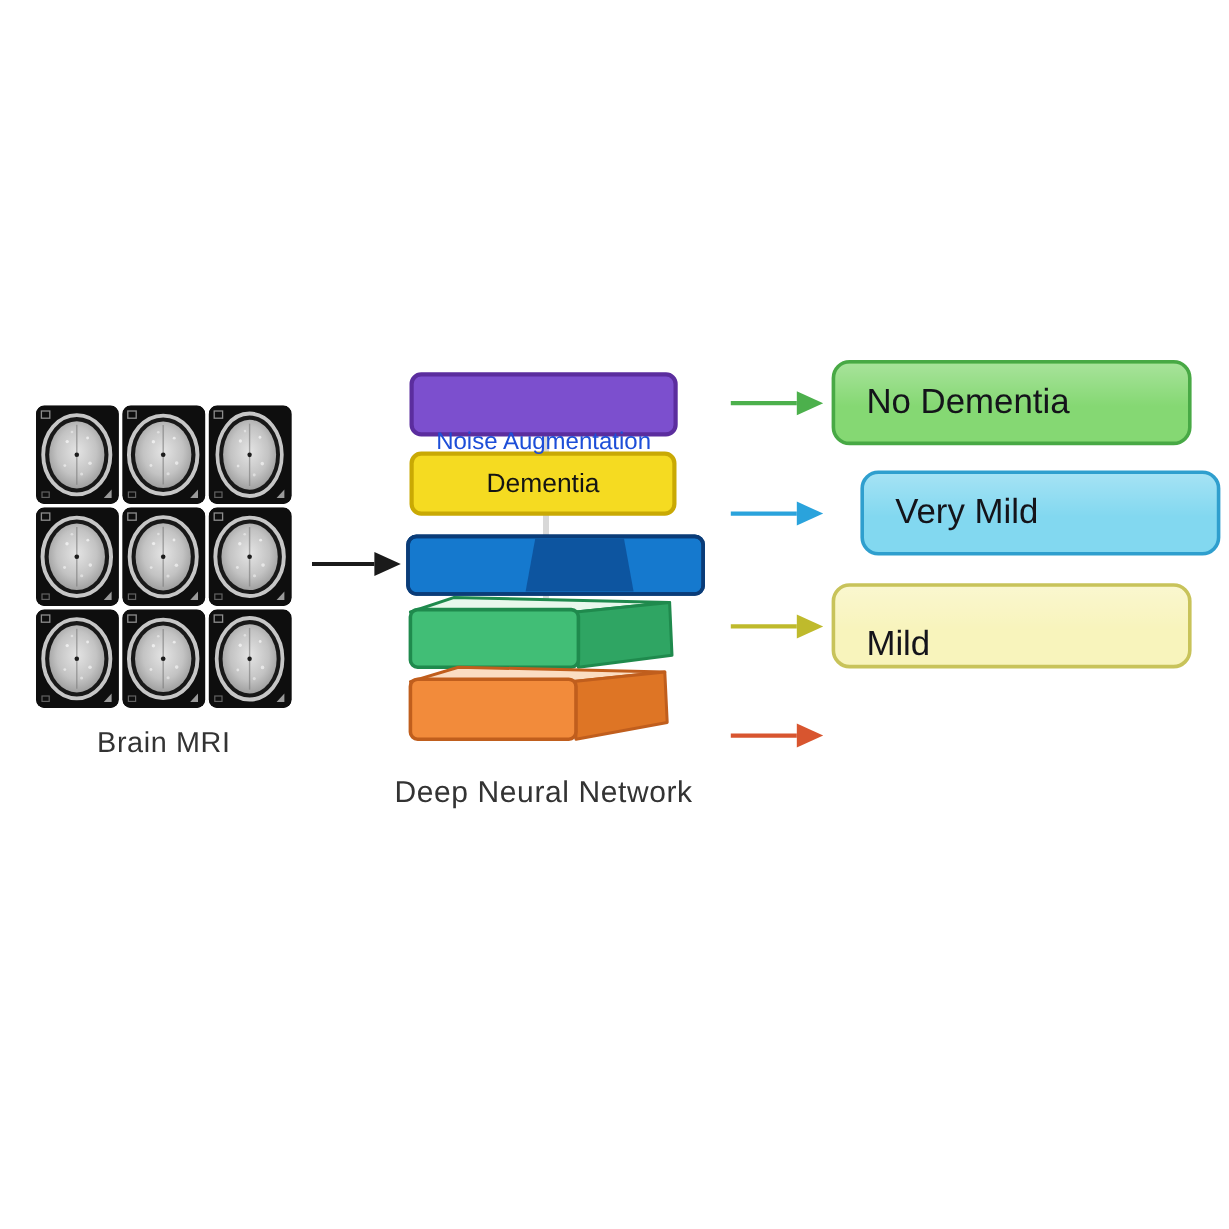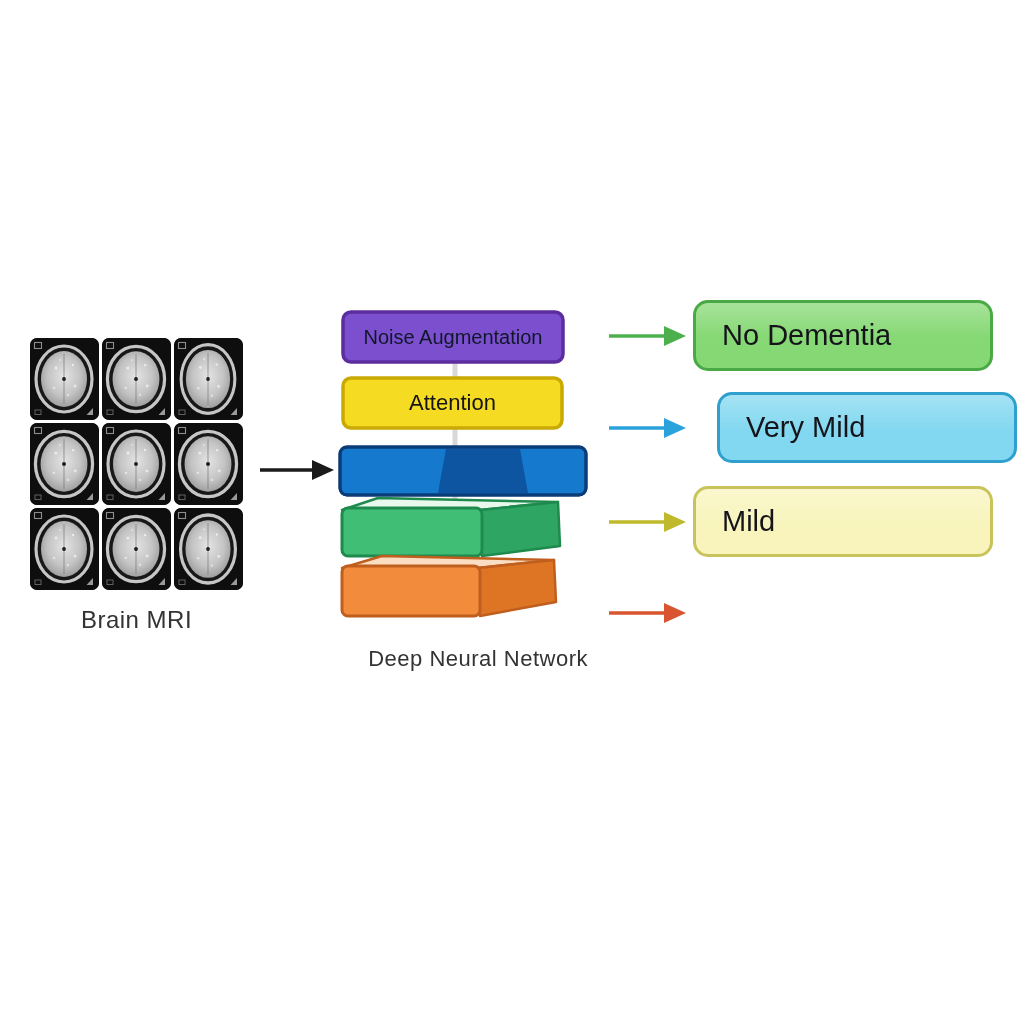--- a/index.html
+++ b/index.html
@@ -10,21 +10,21 @@
   .mri-grid{position:absolute;left:30px;top:338px;width:213px;height:252px;
             display:grid;grid-template-columns:repeat(3,1fr);grid-template-rows:repeat(3,1fr);gap:3px;}
   .mri-tile{background:#0d0d0d;border-radius:7px;overflow:hidden;}
   .mri-tile svg{display:block;width:100%;height:100%;}
   .mri-grid .mri-tile:nth-child(3) .brain-group{transform:scale(.96,1.04);transform-origin:34px 41px;}
   .mri-grid .mri-tile:nth-child(9) .brain-group{transform:scale(.98,1.03);transform-origin:34px 41px;}
   .mri-grid .mri-tile:nth-child(2n) .brain-group{transform:scale(1.02,.99);transform-origin:34px 41px;}
 
   .caption{position:absolute;color:#333;text-align:center;font-size:24px;letter-spacing:.5px;}
   .caption.brain{left:30px;top:606px;width:213px;}
-  .caption.dnn{left:318px;top:646px;width:270px;font-size:22px;text-align:right;}
+  .caption.dnn{left:318px;top:646px;width:270px;font-size:25px;}
 
   
   .stack-svg{position:absolute;left:330px;top:300px;width:270px;height:330px;}
   .layer-label{position:absolute;display:flex;align-items:center;justify-content:center;
                font-size:20px;pointer-events:none;}
   .layer-label.noise{left:343px;top:312px;width:220px;height:50px;}
   .layer-label.attention{left:343px;top:378px;width:219px;height:50px;font-size:22px;}
 
   
   .arrow-svg{position:absolute;}
@@ -339,22 +339,22 @@
       <rect x="12" y="208" width="140" height="48" rx="6" stroke-width="3" fill="#41be76" stroke="#1f8a4d"></rect>
     </g>
 
     <g stroke-linejoin="round">
       <polygon points="12,268 52,256 224,260 148,268" stroke-width="2.5" fill="#fbddc2" stroke="#c05e1d"></polygon>
       <polygon points="148,268 224,260 226,302 150,316" stroke-width="2.5" fill="#de7525" stroke="#c05e1d"></polygon>
       <rect x="12" y="266" width="138" height="50" rx="6" stroke-width="3" fill="#f28b3b" stroke="#c05e1d"></rect>
     </g>
   </svg>
 
-  <div class="layer-label noise" style="color: #0f172a;">Noise Augmentation</div>
-  <div class="layer-label attention" style="color: rgb(20, 20, 20);">Attention</div>
+  <div class="layer-label noise" style="color: #1d4ed8; margin-top: 31px;">Noise Augmentation</div>
+  <div class="layer-label attention" style="color: rgb(20, 20, 20);">Dementia</div>
 
   <div class="caption dnn">Deep Neural Network</div>
 
   <svg class="arrow-svg" style="left:606px;top:323px" width="84" height="26">
     <line x1="3" y1="13" x2="58" y2="13" stroke-width="3.5" stroke="#4cb04c"></line>
     <polygon points="58,3 80,13 58,23" fill="#4cb04c"></polygon>
   </svg>
   <div class="output-box" style="top: 300px; background-color: rgb(133, 216, 115); border-color: rgb(72, 169, 69);">
     <span>No Dementia</span>
   </div>
@@ -364,21 +364,21 @@
     <polygon points="58,3 80,13 58,23" fill="#2aa3dc"></polygon>
   </svg>
   <div class="output-box" style="top: 392px; background-color: rgb(130, 216, 240); border-color: rgb(47, 159, 206); margin-left: 24px;">
     <span>Very Mild</span>
   </div>
 
   <svg class="arrow-svg" style="left:606px;top:509px" width="84" height="26">
     <line x1="3" y1="13" x2="58" y2="13" stroke-width="3.5" stroke="#bfba2c"></line>
     <polygon points="58,3 80,13 58,23" fill="#bfba2c"></polygon>
   </svg>
-  <div class="output-box" style="top: 486px; background-color: rgb(248, 244, 188); border-color: rgb(200, 195, 90);">
+  <div class="output-box" style="top: 486px; background-color: rgb(248, 244, 188); border-color: rgb(200, 195, 90); align-items: flex-end;">
     <span>Mild</span>
   </div>
 
   <svg class="arrow-svg" style="left:606px;top:600px" width="84" height="26">
     <line x1="3" y1="13" x2="58" y2="13" stroke-width="3.5" stroke="#d8552f"></line>
     <polygon points="58,3 80,13 58,23" fill="#d8552f"></polygon>
   </svg>
 
 </div>
 

